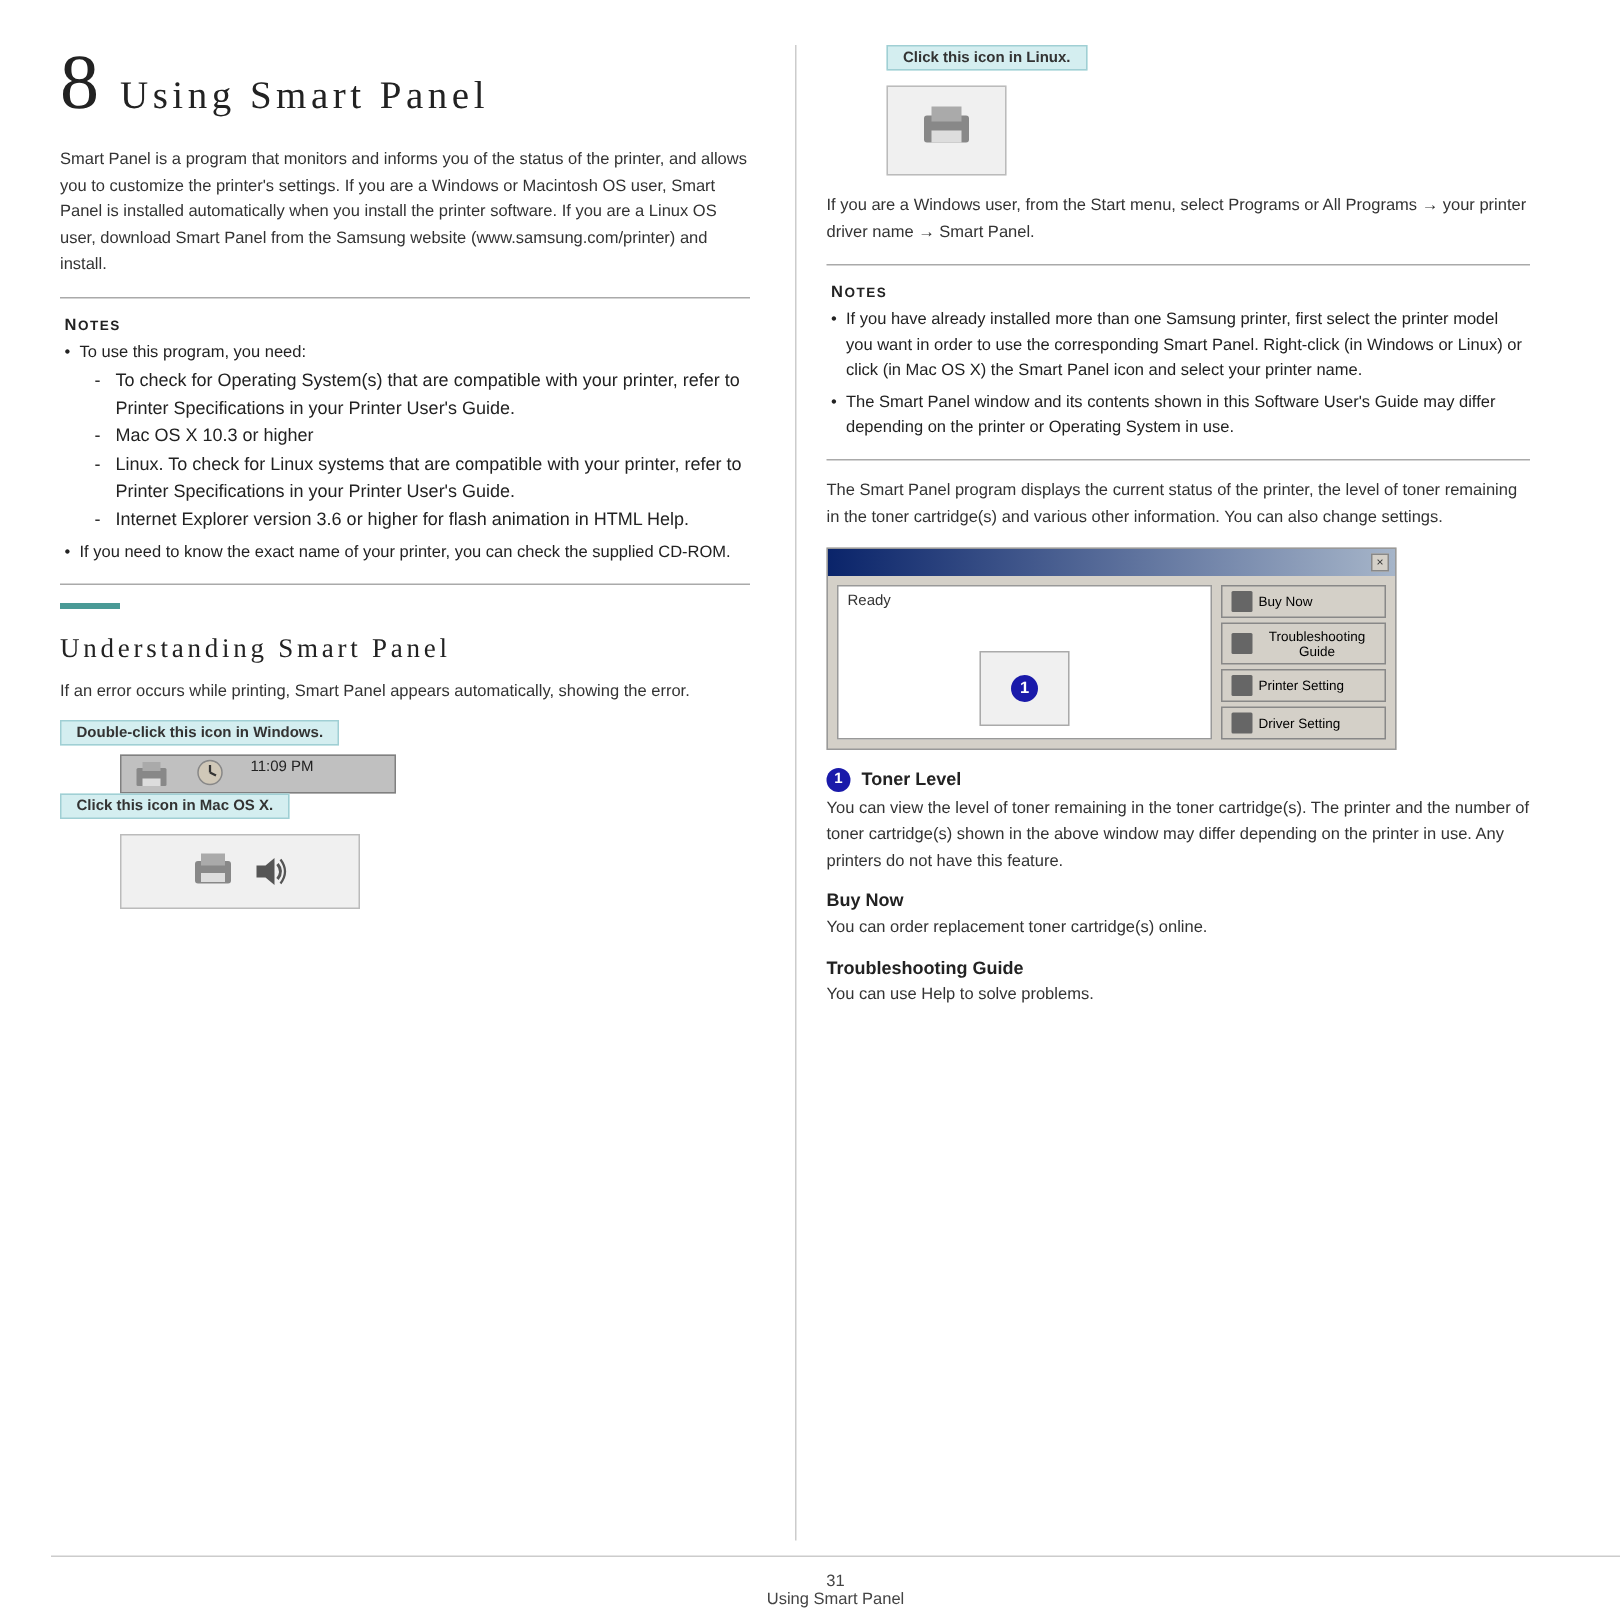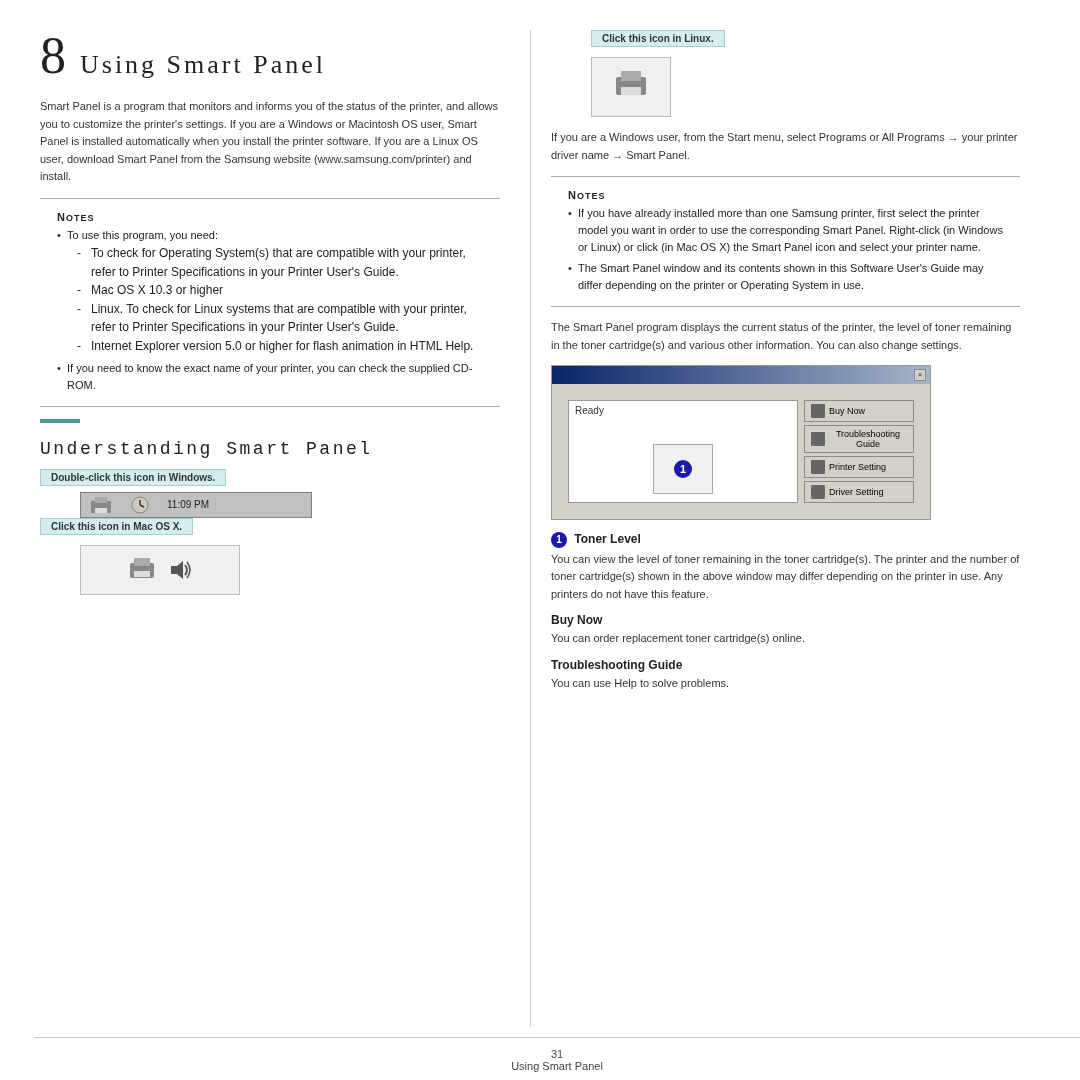--- a/index.html
+++ b/index.html
@@ -57,21 +57,21 @@
       line-height: 1.6;
       color: #333;
       margin-bottom: 10px;
     }
     .divider {
       border: none;
       border-top: 1px solid #aaa;
       margin: 12px 0;
     }
     .notes-section {
-      margin: 8px 17px;
+      margin: 8px 3px;
     }
     .notes-title {
       font-size: 11px;
       font-weight: bold;
       font-variant: small-caps;
       letter-spacing: 1px;
       margin-bottom: 4px;
     }
     .notes-list {
       list-style: none;
@@ -100,21 +100,21 @@
       position: relative;
     }
     .sub-list li::before {
       content: "-";
       position: absolute;
       left: 0;
     }
     .section-header {
       font-size: 18px;
       letter-spacing: 2.5px;
-      font-family: Liberation Mono, monospace;
+      font-family: Liberation Serif, serif;
       font-weight: 400;
       margin: 16px 0 10px 0;
     }
     .teal-bar {
       width: 40px;
       height: 4px;
       background: #4a9a96;
       margin-bottom: 6px;
     }
     .callout-box {
@@ -175,21 +175,21 @@
       background: #d4d0c8;
       border: 1px solid #888;
       display: flex;
       align-items: center;
       justify-content: center;
       font-size: 8px;
       color: #333;
     }
     .sp-body {
       display: flex;
-      padding: 16px;
+      padding: 6px;
       gap: 6px;
     }
     .sp-left {
       flex: 1;
       background: #fff;
       border: 1px solid #999;
       min-height: 90px;
       padding: 4px 6px;
       position: relative;
     }
@@ -271,26 +271,25 @@
       text-align: center;
       padding: 10px 0 8px 0;
       font-size: 11px;
       color: #444;
       border-top: 1px solid #ccc;
       margin-top: 10px;
       margin-left: 34px;
     }
     .windows-taskbar-demo {
       display: flex;
-      align-items: center;
       background: #c0c0c0;
       border: 1px solid #808080;
       padding: 2px 8px;
       gap: 18px;
-      width: 232px;
+      width: 184px;
       margin: 0 0 0 40px;
     }
     .printer-svg {
       width: 24px;
       height: 20px;
     }
     .mac-demo-icons {
       display: flex;
       gap: 10px;
       align-items: center;
@@ -316,33 +315,34 @@
 
       <div class="notes-section">
         <div class="notes-title">N<span style="font-variant:normal;font-size:9px;text-transform:uppercase;letter-spacing:1px">OTES</span></div>
         <ul class="notes-list">
           <li>
             <span>To use this program, you need:</span>
             <ul class="sub-list">
               <li>To check for Operating System(s) that are compatible with your printer, refer to Printer Specifications in your Printer User's Guide.</li>
               <li>Mac OS X 10.3 or higher</li>
               <li>Linux. To check for Linux systems that are compatible with your printer, refer to Printer Specifications in your Printer User's Guide.</li>
-              <li>Internet Explorer version 5.0 or higher for flash animation in HTML Help.</li>
+              <li>Internet Explorer version 3.6 or higher for flash animation in HTML Help.</li>
             </ul>
           </li>
           <li>If you need to know the exact name of your printer, you can check the supplied CD-ROM.</li>
         </ul>
       </div>
 
       <hr class="divider">
 
       <div class="section-subsection">
         <div class="teal-bar"></div>
         <div class="section-header">Understanding Smart Panel</div>
 
+        <p class="body-text">If an error occurs while printing, Smart Panel appears automatically, showing the error.</p>
 
         
         <div class="callout-box">
           <span>Double-click this icon in Windows.</span>
         </div>
         <div class="windows-taskbar-demo">
           <svg class="printer-svg" viewBox="0 0 24 20" fill="none">
             <rect x="2" y="6" width="20" height="12" rx="1" fill="#888"></rect>
             <rect x="6" y="2" width="12" height="6" rx="0" fill="#aaa"></rect>
             <rect x="6" y="13" width="12" height="5" rx="0" fill="#ddd"></rect>

